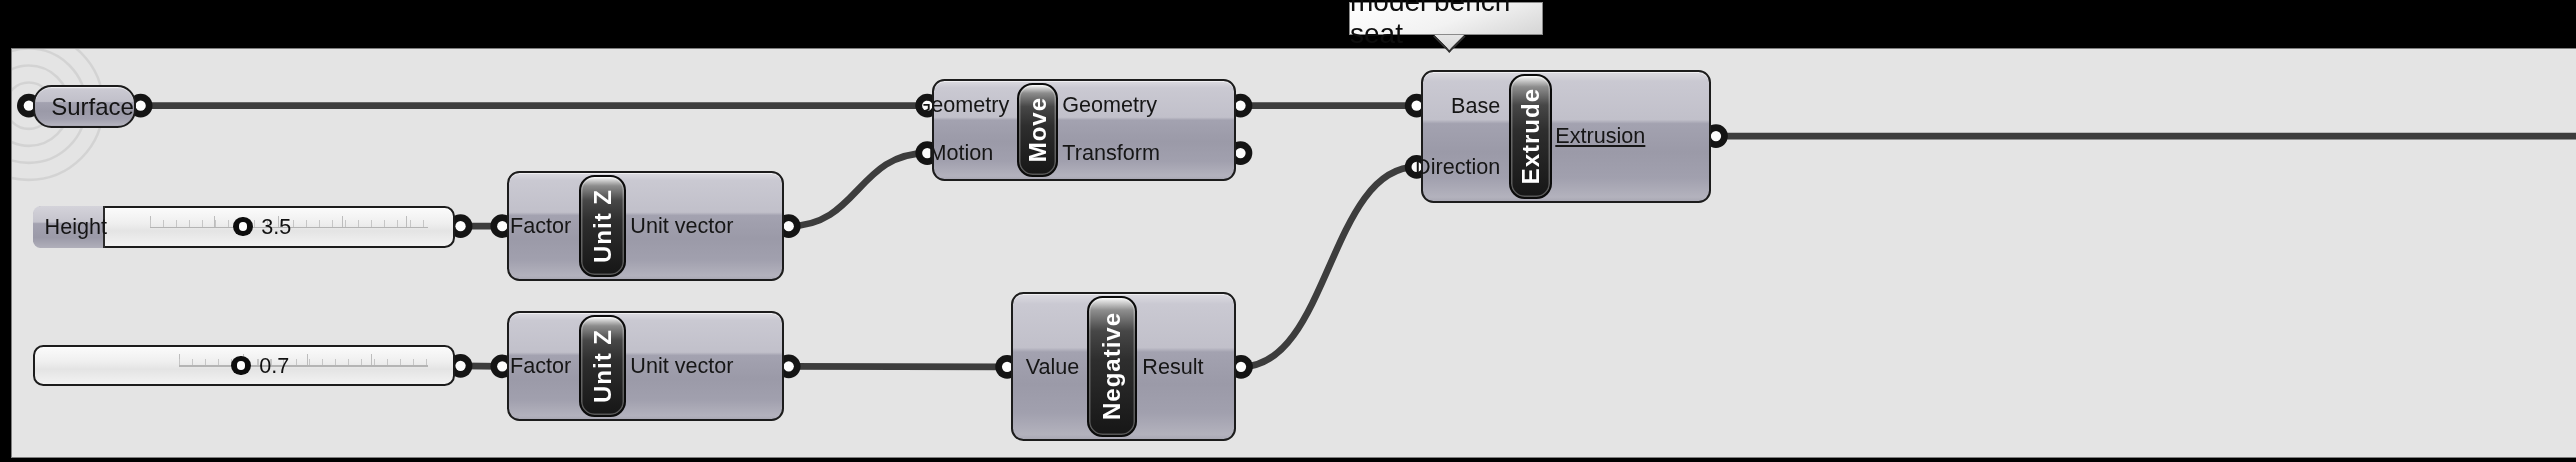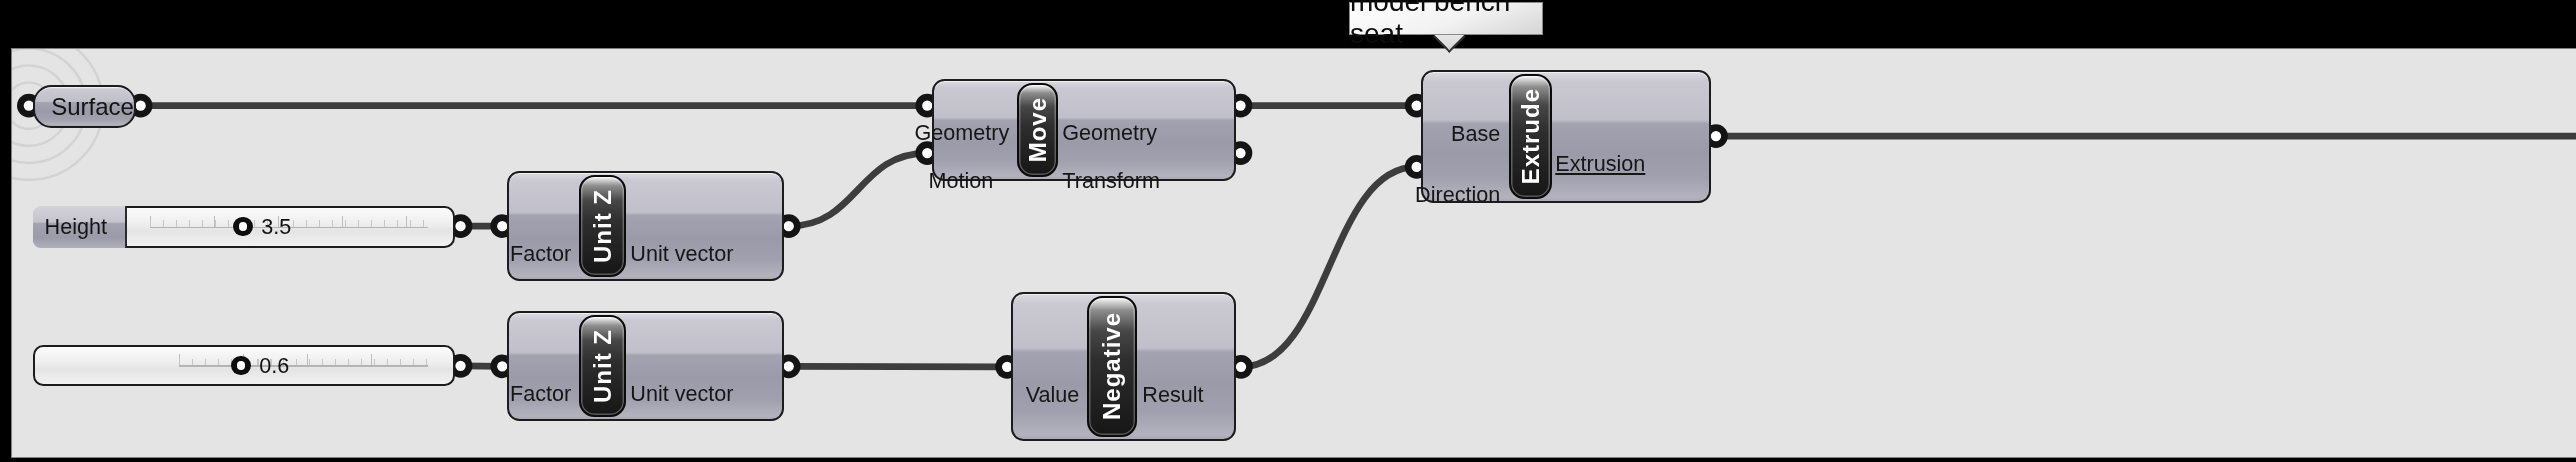--- a/index.html
+++ b/index.html
@@ -14,21 +14,21 @@
   .body{position:absolute;left:0;top:0;right:0;bottom:0;
         background:linear-gradient(180deg,#dcdbe1 0%,#cac9d2 7%,#c1c0ca 37%,
                    #a3a2b0 40%,#9b9aa8 62%,#a1a0ae 82%,#b3b2bd 97%,#a9a8b4 100%);
         border:2.6px solid #1c1c1c;
         box-shadow:inset 0 1px 0 rgba(255,255,255,0.55);}
   .param-body{border-radius:18.5px;display:flex;align-items:center;justify-content:flex-end;}
   .comp-body{border-radius:12.4px;}
   .pname{font-size:24px;color:#141414;}
   
   .io{position:absolute;font-size:21.6px;color:#161616;white-space:nowrap;
-      transform:translateY(-50%);z-index:3;margin-top:28px;}
+      transform:translateY(-50%);z-index:3;}
   
   .capsule{position:absolute;top:4.1px;bottom:4.1px;z-index:3;
         background:linear-gradient(180deg,#f7f7f7 0%,#8d8d8d 9%,#474747 24%,#2e2e2e 45%,#161616 100%);
         border:2.1px solid #0b0b0b;border-radius:15.5px;
         box-shadow:inset 0 0 0 1.5px rgba(255,255,255,0.28);
         display:flex;align-items:center;justify-content:center;}
   .capsule span{writing-mode:vertical-rl;transform:rotate(180deg);
         color:#fff;font-weight:bold;font-size:24px;letter-spacing:1px;}
   
   .slider-body{position:absolute;left:0;top:0;right:0;bottom:0;border-radius:10.3px;
@@ -166,41 +166,41 @@
     </svg>
 
     <div class="node" style="left:20.6px;top:36px;width:103px;height:43px;">
       <div class="body param-body">
         <span class="pname">Surface</span>
       </div>
     </div>
 
     <div class="node" style="left:21px;top:157px;width:422px;height:42px;">
       <div class="slider-body"></div>
-      <div class="slider-name" style="width:94px;">
+      <div class="slider-name" style="width:72px;">
         <span>Height</span>
       </div>
       <div class="ruler" style="left:117px;right:27px;top:9.8px;">
         <div class="major"></div>
           <div class="minor"></div>
           <div class="line"></div>
       </div>
       <div class="knob" style="left:200px;top:10.8px;"></div>
       <div class="sval" style="left:228px;top:21px;">3.5</div>
     </div>
 
     <div class="node" style="left:21px;top:296px;width:422px;height:41px;">
       <div class="slider-body"></div>
       <div class="ruler" style="left:146px;right:27px;top:9.3px;">
         <div class="major"></div>
           <div class="minor"></div>
           <div class="line"></div>
       </div>
       <div class="knob" style="left:198px;top:10.8px;"></div>
-      <div class="sval" style="left:226px;top:20.6px;">0.6</div>
+      <div class="sval" style="left:226px;top:20.6px;">0.7</div>
     </div>
 
     <div class="node" style="left:495px;top:122px;width:277px;height:110px;">
       <div class="body comp-body"></div>
       <span class="io" style="right:213px;top:55px;">Factor</span>
       <div class="capsule" style="left:72px;width:43px;">
         <span>Unit Z</span>
       </div>
       <span class="io" style="left:123px;top:55px;">Unit vector</span>
     </div>

